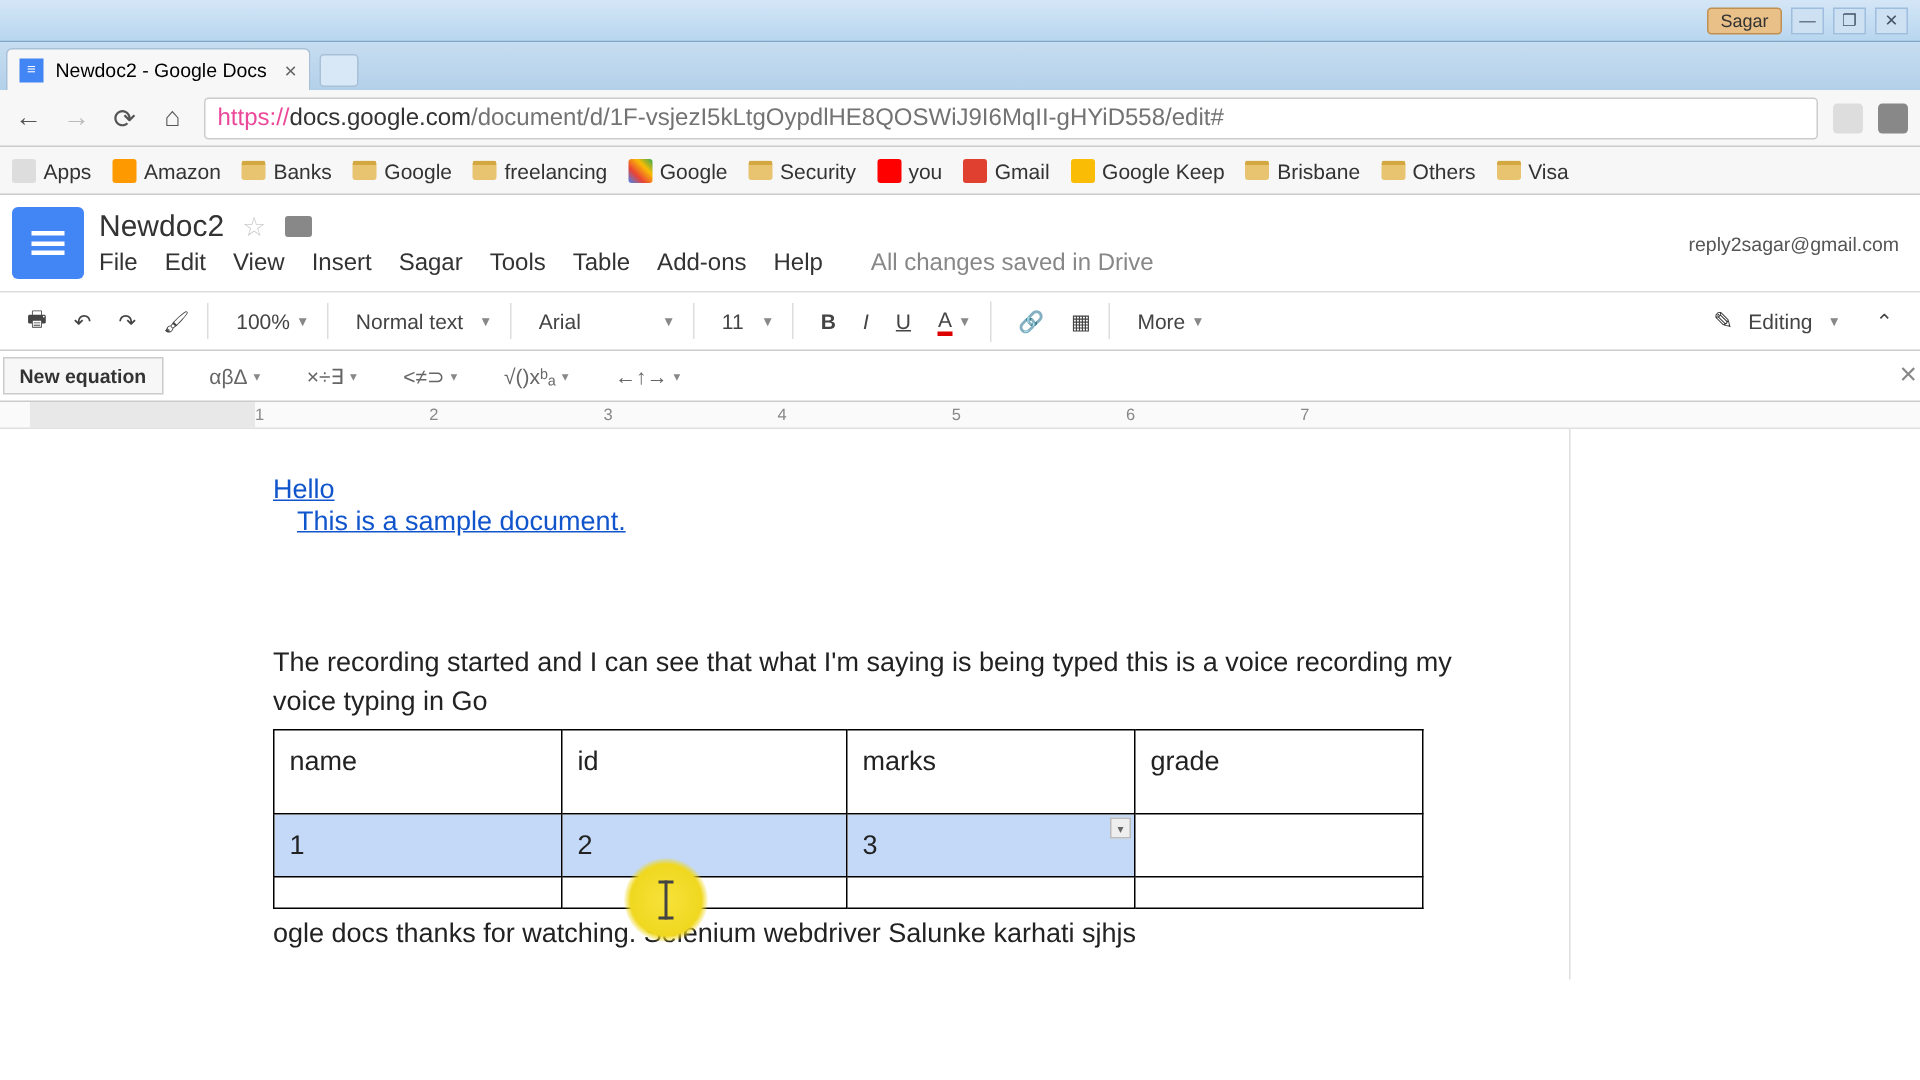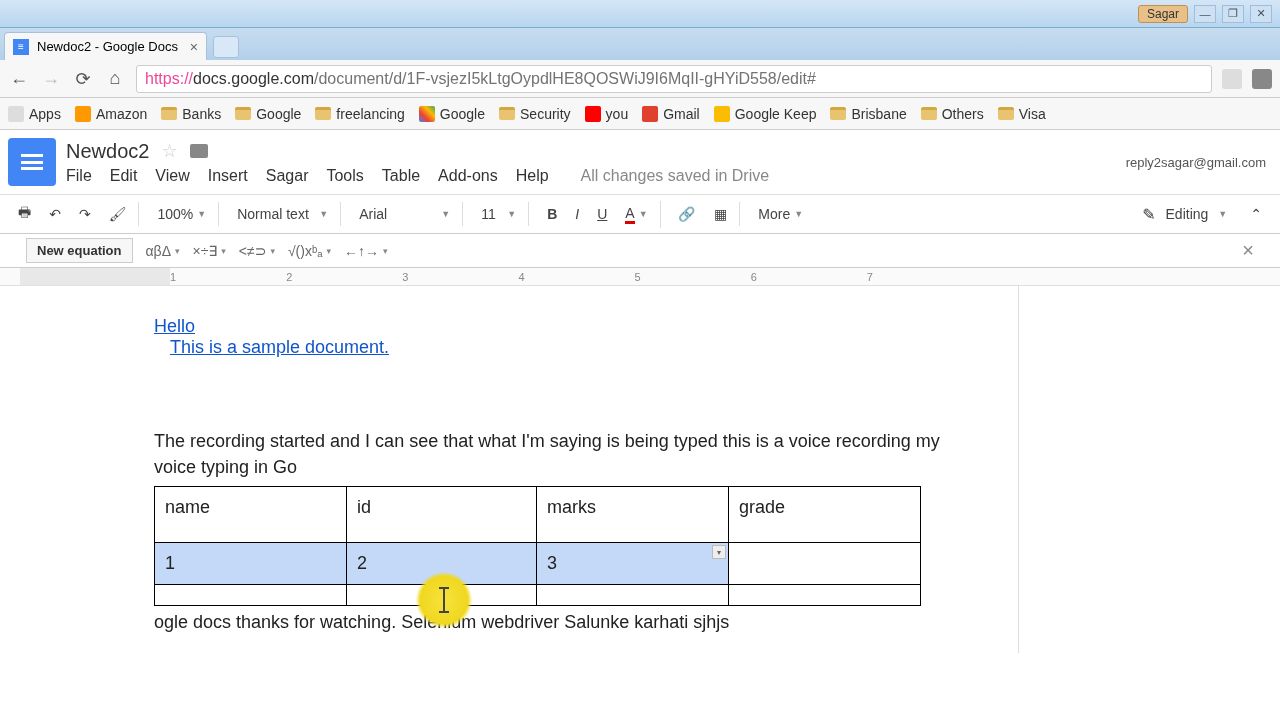--- a/index.html
+++ b/index.html
@@ -50,31 +50,31 @@
 .share-btn { background:#4285f4; color:#fff; padding:6px 18px; font-size:15px; border-radius:3px; display:flex; align-items:center; gap:6px; }
 
 .toolbar { height:40px; border-top:1px solid #ddd; border-bottom:1px solid #ccc; display:flex; align-items:center; padding:0 12px; gap:6px; font-size:14px; color:#444; }
 .tb { padding:4px 6px; display:flex; align-items:center; gap:4px; }
 .tb.sep { border-right:1px solid #ddd; padding-right:12px; margin-right:6px; }
 .dd-arrow { font-size:9px; color:#888; }
 .toolbar .spacer { flex:1; }
 .editing { display:flex; align-items:center; gap:10px; border:1px solid transparent; padding:4px 10px; }
 .pencil { color:#333; font-size:16px; }
 
-.eq-bar { height:34px; border-bottom:1px solid #ccc; display:flex; align-items:center; padding:0 26px; gap:13px; font-size:14px; color:#666; }
+.eq-bar { height:34px; border-bottom:1px solid #ccc; display:flex; align-items:center; padding:0 2px; gap:31px; font-size:14px; color:#666; }
 .eq-bar .btn { border:1px solid #ccc; padding:4px 10px; background:#f7f7f7; color:#333; font-weight:bold; font-size:13px; }
 .eq-bar .grp { display:flex; align-items:center; gap:4px; }
 .eq-bar .close { margin-left:auto; font-size:20px; color:#888; }
 
 .ruler { height:18px; background:#fafafa; border-bottom:1px solid #e0e0e0; display:flex; align-items:center; padding-left:20px; font-size:11px; color:#888; position:relative; }
 .ruler .page-edge { position:absolute; top:0; bottom:0; background:#e8e8e8; }
 .ruler .left-margin { left:20px; width:150px; }
 .ruler .nums { position:absolute; left:170px; display:flex; gap:110px; }
 
-.canvas { display:flex; justify-content:flex-start; padding-left:4px; background:#fff; }
+.canvas { display:flex; justify-content:flex-start; padding-left:32px; background:#fff; }
 .page { width:1015px; background:#fff; border-right:1px solid #ddd; padding:30px 40px 20px 150px; }
 .link { color:#1155cc; text-decoration:underline; font-size:18px; }
 .indent { margin-left:16px; }
 .body-text { font-size:18px; color:#222; margin-top:70px; line-height:1.45; }
 
 
 .doc-table { border-collapse:collapse; margin-top:6px; }
 .doc-table td { border:1.5px solid #000; padding:10px 10px; font-size:18px; color:#222; vertical-align:top; }
 .doc-table .c1 { width:192px; }
 .doc-table .c2 { width:190px; }

